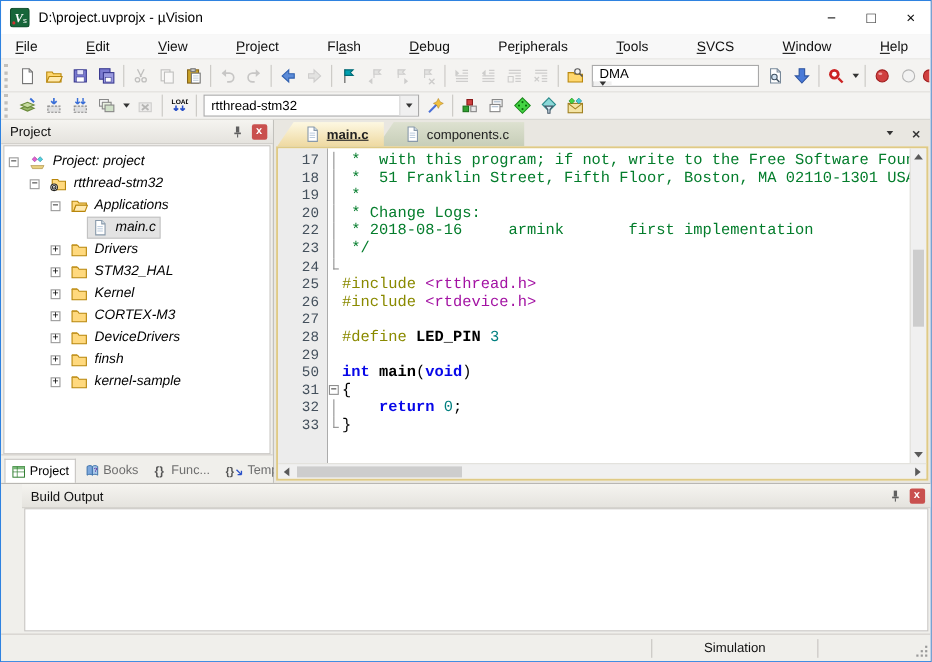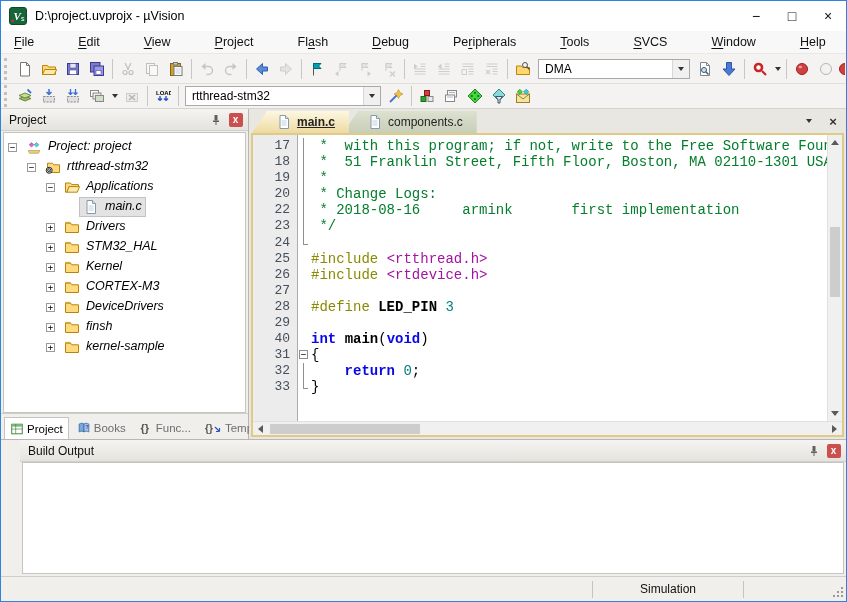--- a/index.html
+++ b/index.html
@@ -310,21 +310,21 @@
       <div class="tb-sep"></div>
       <div class="tb-btn">
         <span style="display: flex;">
           <svg width="16" height="16" viewBox="0 0 16 16">
             <path d="M1.5 5h5l1 1.5h7v7h-13z" fill="#ffd76e" stroke="#b8860b"></path>
             <circle cx="10" cy="4" r="2.5" fill="none" stroke="#555"></circle>
             <path d="M11.8 5.8 14.5 8.5" stroke="#555" stroke-width="1.4"></path>
           </svg>
         </span>
       </div>
-      <div class="tb-combo" style="width: 152px;">
+      <div class="tb-combo" style="width: 152px; flex-direction: column;">
         <span class="combo-text">DMA</span>
         <span class="combo-btn">
           <span class="carettri"></span>
         </span>
       </div>
       <div class="tb-btn">
         <span style="display: flex;">
           <svg width="16" height="16" viewBox="0 0 16 16">
             <path d="M3.5 1.5h6l3 3v10h-9z" fill="#fff" stroke="#778899"></path>
             <path d="M9.5 1.5v3h3" fill="none" stroke="#778899"></path>
@@ -788,21 +788,21 @@
                 <span class="ln">28</span>
                 <span class="fold"></span>
                 <span class="ct"><span class="s-p">#define</span><span class="s-t"> </span><span class="s-d">LED_PIN</span><span class="s-t"> </span><span class="s-n">3</span></span>
               </div>
               <div class="code-line">
                 <span class="ln">29</span>
                 <span class="fold"></span>
                 <span class="ct"></span>
               </div>
               <div class="code-line">
-                <span class="ln">40</span>
+                <span class="ln">50</span>
                 <span class="fold"></span>
                 <span class="ct"><span class="s-k">int</span><span class="s-t"> </span><span class="s-d">main</span><span class="s-t">(</span><span class="s-k">void</span><span class="s-t">)</span></span>
               </div>
               <div class="code-line">
                 <span class="ln">31</span>
                 <span class="fold">
                   <span class="minusbox">−</span>
                 </span>
                 <span class="ct"><span class="s-t">{</span></span>
               </div>

